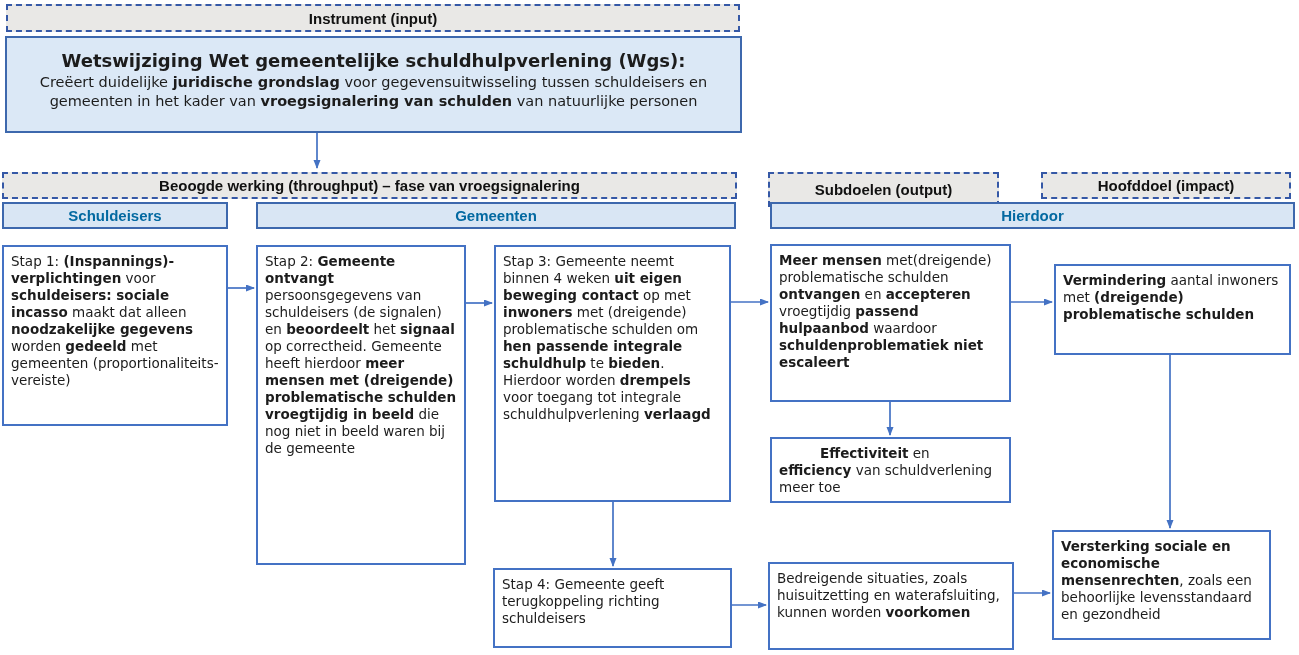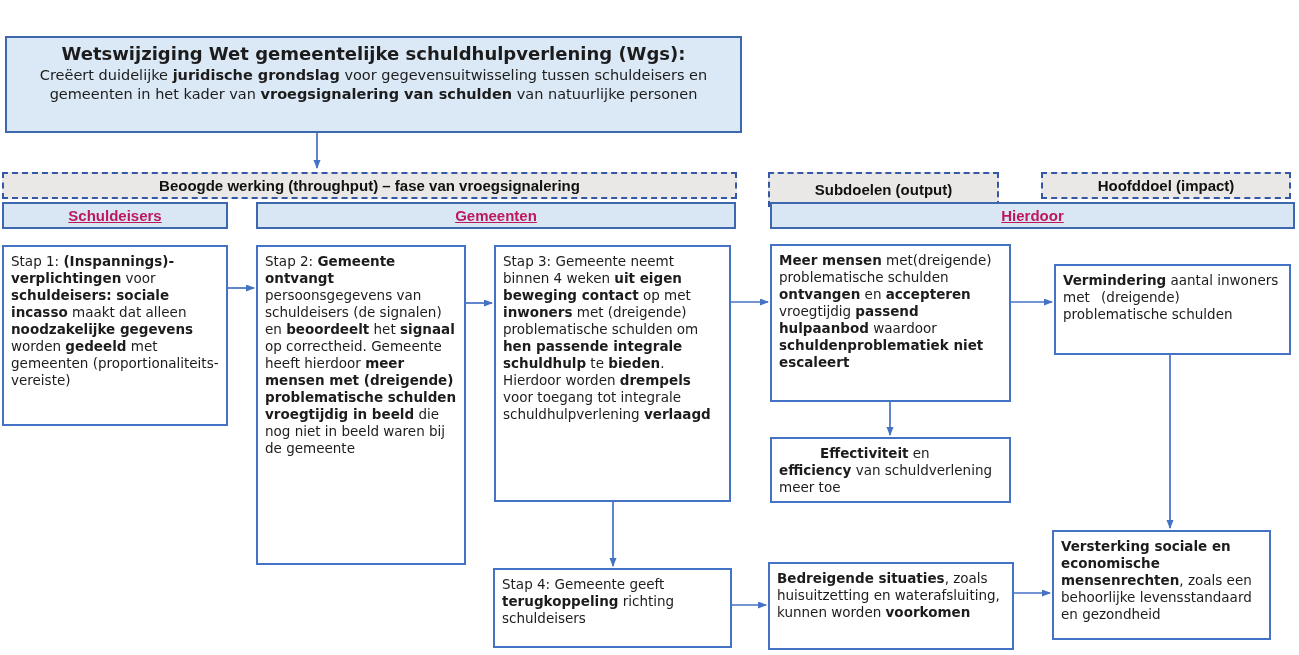--- a/index.html
+++ b/index.html
@@ -9,38 +9,41 @@
   }
   .abs{position:absolute;box-sizing:border-box;}
   .dashed-hdr{
     background:#e9e8e6;border:2px dashed #3558a6;
     display:flex;align-items:center;justify-content:center;
     font-family:"Liberation Sans",sans-serif;font-weight:bold;font-size:15px;color:#111;
   }
   .lane-hdr{
     background:#d9e6f4;border:2px solid #3d68ad;
     display:flex;align-items:center;justify-content:center;
-    font-family:"Liberation Sans",sans-serif;font-weight:bold;font-size:15px;color:#be185d;text-decoration:underline;
+    font-family:"Liberation Sans",sans-serif;font-weight:bold;font-size:15px;color:#0369a1;
   }
   .law-box{
-    background:#dbe8f6;border:2px solid #3d68ad;text-align:center;padding:4px 10px 6px 10px;
+    background:#dbe8f6;border:2px solid #3d68ad;text-align:center;padding:11px 10px 6px 10px;
   }
   .law-title{font-weight:bold;font-size:18px;line-height:24px;}
   .law-body{font-size:14.5px;line-height:19px;}
   .content-box{
     background:#ffffff;border:2px solid #4472c4;padding:6px 7px;
     font-size:13.5px;line-height:17px;color:#1c1c1c;
   }
   svg.arrows{position:absolute;left:0;top:0;pointer-events:none;}
 </style>
 </head>
 <body>
 
 <div id="canvas">
 
+  <div class="abs dashed-hdr" style="left:6px;top:4px;width:734px;height:28px;">
+    <span>Instrument (input)</span>
+  </div>
 
   <div class="abs law-box" style="left:5px;top:36px;width:737px;height:97px;">
     <div class="law-title">Wetswijziging Wet gemeentelijke schuldhulpverlening (Wgs):</div>
     <div class="law-body"><span>Creëert duidelijke </span><span style="font-weight: bold;">juridische grondslag</span><span> voor </span><span style="font-weight: normal; margin-top: 17px;">gegevensuitwisseling</span><span> tussen schuldeisers en gemeenten in het kader van </span><span style="font-weight: bold;">vroegsignalering van schulden</span><span> van natuurlijke personen</span></div>
   </div>
 
   <div class="abs dashed-hdr" style="left:2px;top:172px;width:735px;height:27px;">
     <span>Beoogde werking (throughput) – fase van vroegsignalering</span>
   </div>
   <div class="abs dashed-hdr" style="left:768px;top:172px;width:231px;height:35px;">
@@ -63,25 +66,25 @@
   <div class="abs content-box" style="left:2px;top:245px;width:226px;height:181px;"><span>Stap 1: </span><span style="font-weight: bold;">(Inspannings)-verplichtingen</span><span> voor </span><span style="font-weight: bold;">schuldeisers: sociale incasso</span><span> maakt dat alleen </span><span style="font-weight: bold;">noodzakelijke gegevens</span><span> worden </span><span style="font-weight: bold;">gedeeld</span><span> met gemeenten (proportionaliteits-vereiste)</span></div>
 
   <div class="abs content-box" style="left:256px;top:245px;width:210px;height:320px;"><span>Stap 2: </span><span style="font-weight: bold;">Gemeente ontvangt</span><span> persoonsgegevens van schuldeisers (de signalen) en </span><span style="font-weight: bold;">beoordeelt</span><span> het </span><span style="font-weight: bold;">signaal</span><span> op correctheid. Gemeente heeft hierdoor </span><span style="font-weight: bold;">meer mensen met (dreigende) problematische schulden vroegtijdig in beeld</span><span> die nog niet in beeld waren bij de gemeente</span></div>
 
   <div class="abs content-box" style="left:494px;top:245px;width:237px;height:257px;"><span>Stap 3: Gemeente neemt binnen 4 weken </span><span style="font-weight: bold;">uit eigen beweging contact</span><span> op met </span><span style="font-weight: bold;">inwoners</span><span> met (dreigende) problematische schulden om </span><span style="font-weight: bold;">hen passende integrale schuldhulp</span><span> te </span><span style="font-weight: bold;">bieden</span><span>. Hierdoor worden </span><span style="font-weight: bold;">drempels</span><span> voor toegang tot integrale schuldhulpverlening </span><span style="font-weight: bold;">verlaagd</span></div>
 
   <div class="abs content-box" style="left:770px;top:244px;width:241px;height:158px;"><span style="font-weight: bold;">Meer mensen</span><span> met(dreigende) problematische schulden </span><span style="font-weight: bold;">ontvangen</span><span> en </span><span style="font-weight: bold;">accepteren</span><span> vroegtijdig </span><span style="font-weight: bold;">passend hulpaanbod</span><span> waardoor </span><span style="font-weight: bold;">schuldenproblematiek niet escaleert</span></div>
 
   <div class="abs content-box" style="left:770px;top:437px;width:241px;height:66px;"><span style="font-weight: bold; margin-left: 41px;">Effectiviteit</span><span> en </span><span style="font-weight: bold;">efficiency</span><span> van schuldverlening meer toe</span></div>
 
-  <div class="abs content-box" style="left:1054px;top:264px;width:237px;height:91px;"><span style="font-weight: bold;">Vermindering</span><span> aantal inwoners met </span><span style="font-weight: normal; margin-left: 7px;">(dreigende) problematische schulden</span></div>
+  <div class="abs content-box" style="left:1054px;top:264px;width:237px;height:91px;"><span style="font-weight: bold;">Vermindering</span><span> aantal inwoners met </span><span style="font-weight: bold;">(dreigende) problematische schulden</span></div>
 
-  <div class="abs content-box" style="left:493px;top:568px;width:239px;height:80px;"><span>Stap 4: Gemeente geeft </span><span style="font-weight: bold;">terugkoppeling</span><span> richting schuldeisers</span></div>
+  <div class="abs content-box" style="left:493px;top:568px;width:239px;height:80px;"><span>Stap 4: Gemeente geeft </span><span style="font-weight: normal;">terugkoppeling</span><span> richting schuldeisers</span></div>
 
-  <div class="abs content-box" style="left:768px;top:562px;width:246px;height:88px;"><span style="font-weight: bold;">Bedreigende situaties</span><span>, zoals huisuitzetting en waterafsluiting, kunnen worden </span><span style="font-weight: bold;">voorkomen</span></div>
+  <div class="abs content-box" style="left:768px;top:562px;width:246px;height:88px;"><span style="font-weight: normal;">Bedreigende situaties</span><span>, zoals huisuitzetting en waterafsluiting, kunnen worden </span><span style="font-weight: bold;">voorkomen</span></div>
 
   <div class="abs content-box" style="left:1052px;top:530px;width:219px;height:110px;"><span style="font-weight: bold;">Versterking sociale en economische mensenrechten</span><span>, zoals een behoorlijke levensstandaard en gezondheid</span></div>
 
   <svg class="arrows" width="1299" height="655">
     <defs>
       <marker id="ah" markerUnits="userSpaceOnUse" markerWidth="10" markerHeight="10" refX="8" refY="3.5" orient="auto">
         <path d="M0,0 L9,3.5 L0,7 Z" fill="#4472c4"></path>
       </marker>
     </defs>
     <g stroke="#4472c4" stroke-width="1.7" fill="none">

